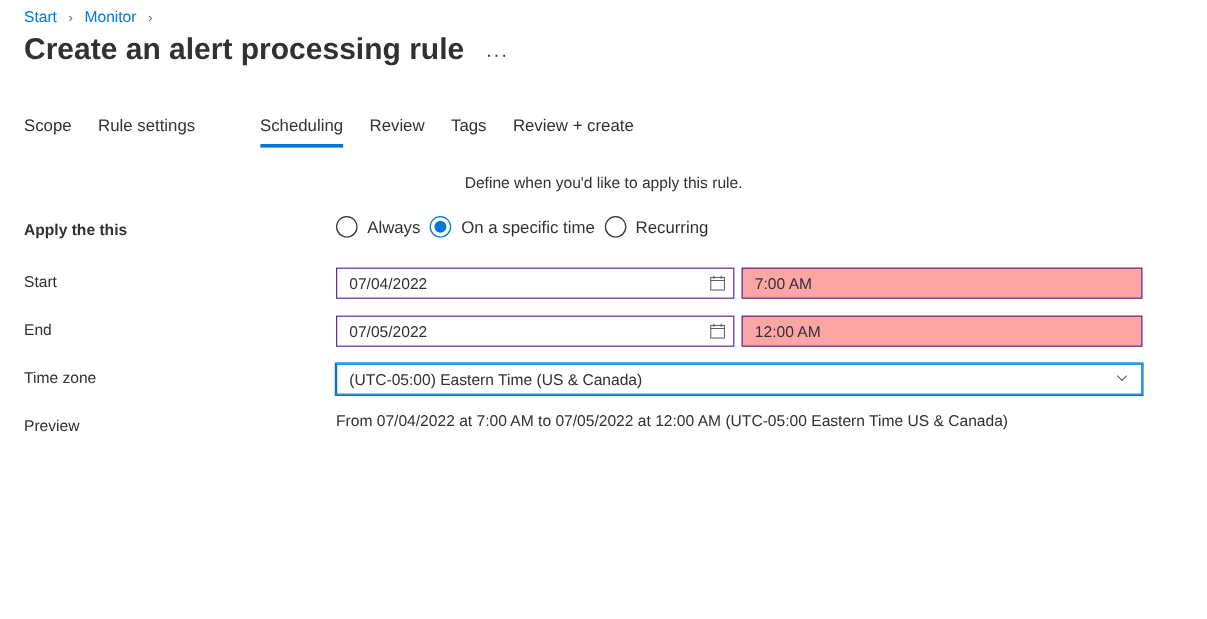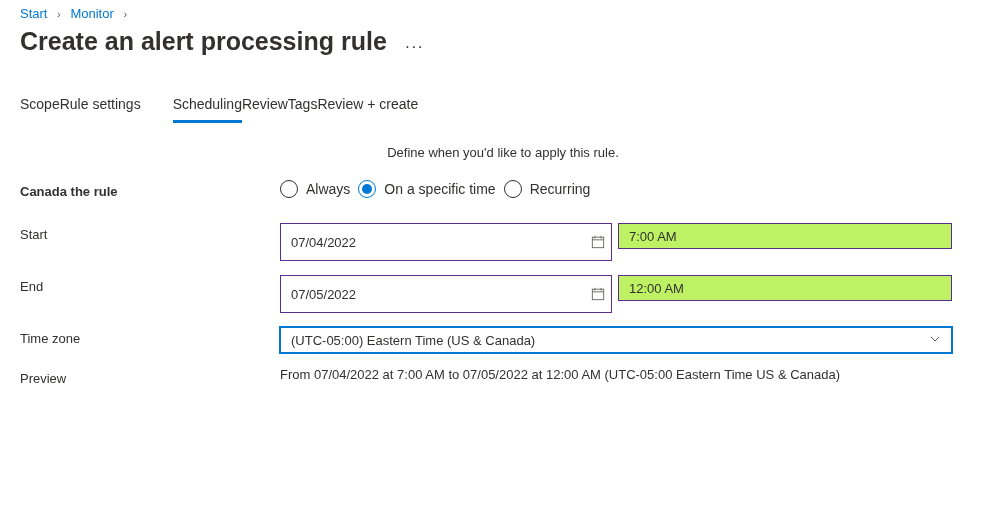--- a/index.html
+++ b/index.html
@@ -43,20 +43,21 @@
   }
   .more-icon {
     margin-left: 18px;
     font-size: 16px;
     color: #323130;
     letter-spacing: 1px;
     cursor: pointer;
   }
   .tabs {
     display: flex;
+    gap: 22px;
     border-bottom: none;
     margin-bottom: 22px;
   }
   .tab {
     font-size: 14px;
     color: #323130;
     padding-bottom: 8px;
     cursor: pointer;
     border-bottom: 3px solid transparent;
   }
@@ -117,40 +118,40 @@
     border-radius: 50%;
     background: #0078d4;
   }
   .input-pair {
     display: flex;
     gap: 6px;
     width: 672px;
   }
   .date-input {
     flex: 0 0 332px;
-    height: 38px;
+    height: 26px;
     border: 1px solid #5c2d91;
     background: #fff;
     display: flex;
     align-items: center;
     padding: 0 4px 0 10px;
     font-size: 13px;
     justify-content: space-between;
   }
   .date-input .cal-icon {
     width: 14px;
     height: 14px;
     margin-left: auto;
     margin-right: 2px;
   }
   .time-input {
     flex: 1;
     height: 26px;
     border: 1px solid #5c2d91;
-    background: #bef264;
+    background: #fca5a5;
     display: flex;
     align-items: center;
     padding: 0 10px;
     font-size: 13px;
   }
   .tz-select {
     width: 672px;
     height: 26px;
     border: 1px solid #0078d4;
     outline: 1px solid #0078d4;
@@ -193,21 +194,21 @@
     <div class="tab">Rule settings</div>
     <div class="tab active">Scheduling</div>
     <div class="tab">Review</div>
     <div class="tab">Tags</div>
     <div class="tab">Review + create</div>
   </div>
 
   <div class="instruction">Define when you'd like to apply this rule.</div>
 
   <div class="form-row">
-    <div class="form-label bold">Canada the rule</div>
+    <div class="form-label bold">Apply the this</div>
     <div class="form-value">
       <div class="radio-group">
         <div class="radio-item">
           <span class="radio-outer"></span>
           <span>Always</span>
         </div>
         <div class="radio-item">
           <span class="radio-outer checked">
               <span class="radio-inner"></span>
             </span>

